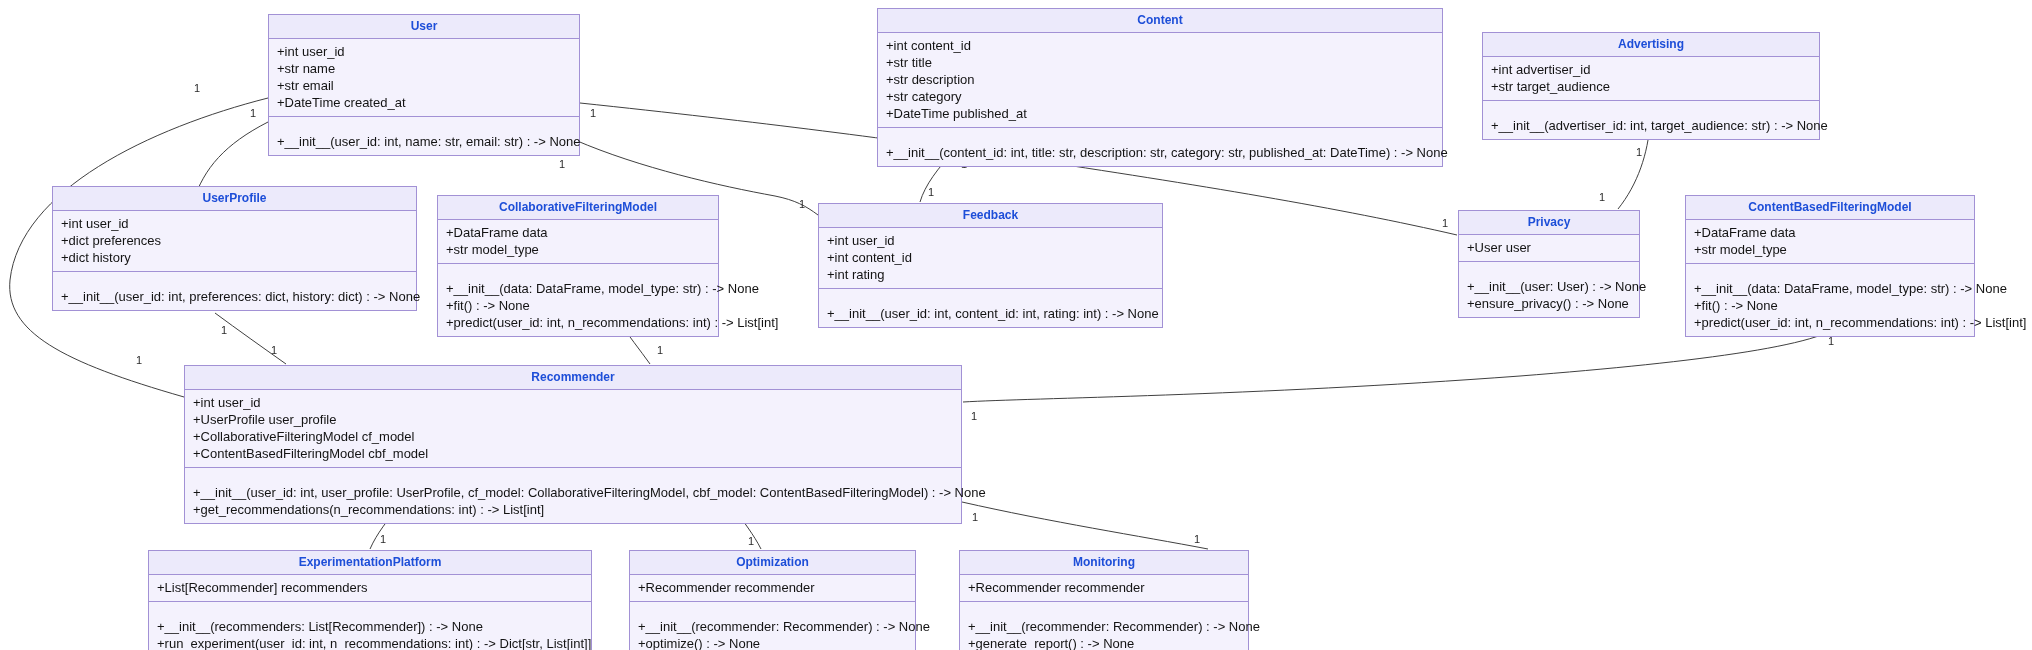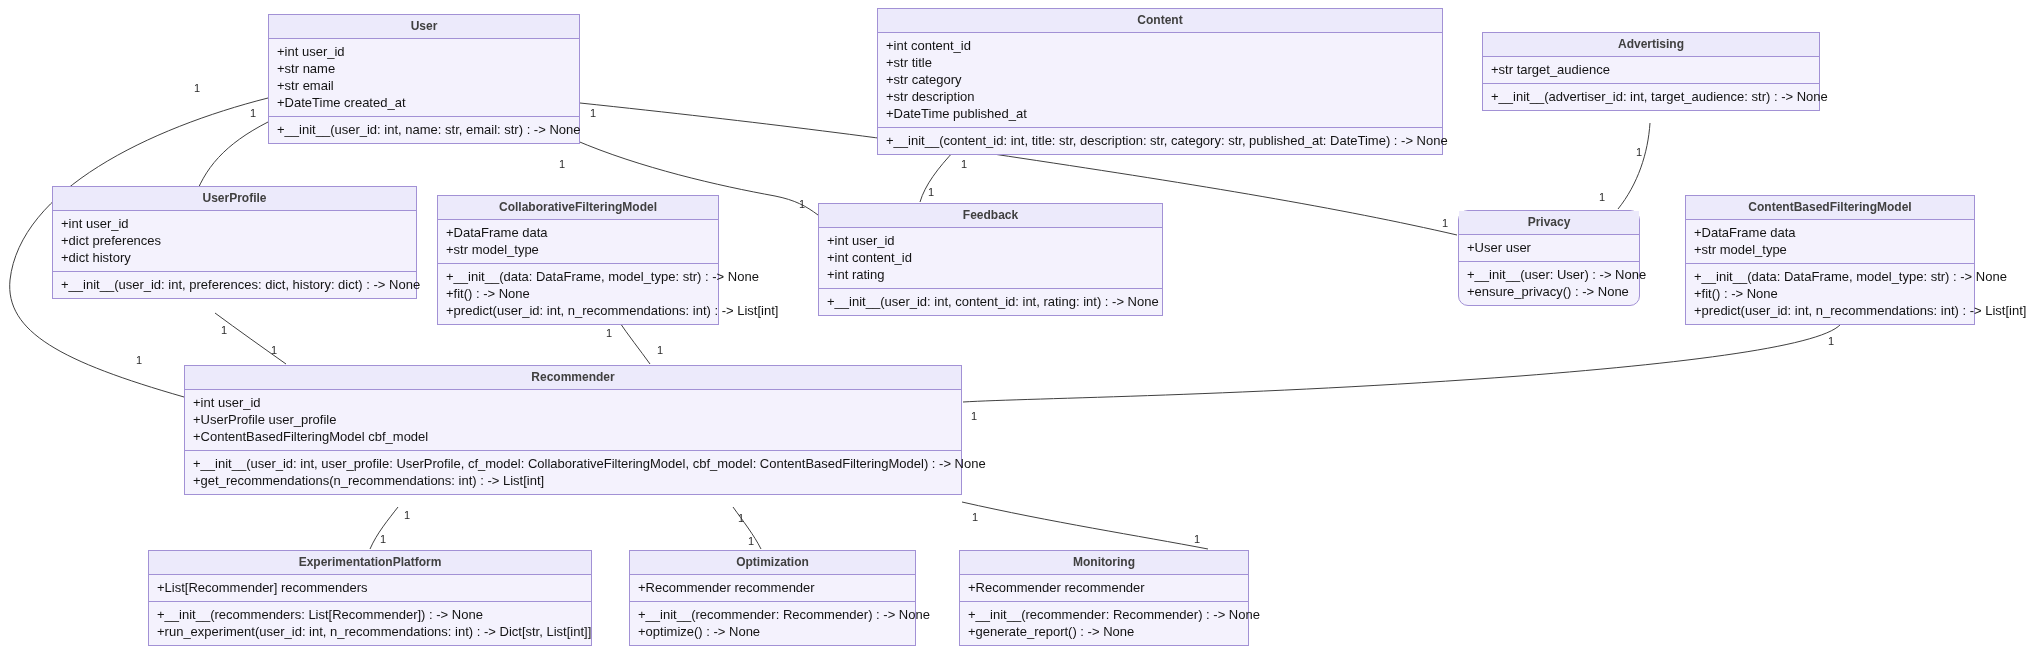--- a/index.html
+++ b/index.html
@@ -3,23 +3,23 @@
 <meta charset="utf-8">
 <style>
   html,body{margin:0;padding:0;background:#ffffff;}
   #canvas{position:relative;width:2032px;height:650px;background:#ffffff;overflow:hidden;
           font-family:"Liberation Sans",sans-serif;}
   #edge-layer{position:absolute;left:0;top:0;}
   #node-layer{position:absolute;left:0;top:0;width:100%;height:100%;}
   .class-box{position:absolute;background:var(--node-body,#f4f2fd);
              border:1px solid var(--node-border,#a291d5);box-sizing:border-box;}
   .class-title{background:var(--node-head,#eceafb);border-bottom:1px solid var(--node-border,#a291d5);
-               font-weight:bold;text-align:center;height:23px;line-height:23px;font-size:12px;color:#404040;}
+               font-weight:bold;text-align:center;height:23px;line-height:23px;font-size:12px;color:#1d4ed8;}
   .class-attrs{padding:4px 8px 5px 8px;}
-  .class-methods{border-top:1px solid var(--node-border,#a291d5);padding:4px 8px 5px 8px;}
+  .class-methods{border-top:1px solid var(--node-border,#a291d5);padding:16px 8px 5px 8px;}
   .member{font-size:13px;line-height:17px;white-space:nowrap;color:#131313;}
   path.rel{fill:none;stroke:var(--edge-color,#404040);stroke-width:1;}
   text.mult{font-size:11px;fill:#2a2a2a;}
 </style>
 </head>
 <body>
 
 <div id="canvas">
   <svg id="edge-layer" width="2032" height="650" viewBox="0 0 2032 650">
       <path class="rel" d="M268,122 C225,144 204,168 193,202"></path>
@@ -70,31 +70,32 @@
         </div>
         <div class="class-methods">
           <div class="member">+__init__(user_id: int, name: str, email: str) : -&gt; None</div>
         </div>
       </div>
       <div class="class-box" style="left: 877px; top: 8px; width: 566px;">
         <div class="class-title">Content</div>
         <div class="class-attrs">
           <div class="member">+int content_id</div>
           <div class="member">+str title</div>
+          <div class="member">+str description</div>
           <div class="member">+str category</div>
-          <div class="member">+str description</div>
           <div class="member">+DateTime published_at</div>
         </div>
         <div class="class-methods">
           <div class="member">+__init__(content_id: int, title: str, description: str, category: str, published_at: DateTime) : -&gt; None</div>
         </div>
       </div>
       <div class="class-box" style="left: 1482px; top: 32px; width: 338px;">
         <div class="class-title">Advertising</div>
         <div class="class-attrs">
+          <div class="member">+int advertiser_id</div>
           <div class="member">+str target_audience</div>
         </div>
         <div class="class-methods">
           <div class="member">+__init__(advertiser_id: int, target_audience: str) : -&gt; None</div>
         </div>
       </div>
       <div class="class-box" style="left: 32px; top: 186px; width: 365px; margin-left: 20px;">
         <div class="class-title">UserProfile</div>
         <div class="class-attrs">
           <div class="member">+int user_id</div>
@@ -121,21 +122,21 @@
         <div class="class-title">Feedback</div>
         <div class="class-attrs">
           <div class="member">+int user_id</div>
           <div class="member">+int content_id</div>
           <div class="member">+int rating</div>
         </div>
         <div class="class-methods">
           <div class="member">+__init__(user_id: int, content_id: int, rating: int) : -&gt; None</div>
         </div>
       </div>
-      <div class="class-box" style="left: 1458px; top: 210px; width: 182px; border-radius: 10px;">
+      <div class="class-box" style="left: 1458px; top: 210px; width: 182px;">
         <div class="class-title">Privacy</div>
         <div class="class-attrs">
           <div class="member">+User user</div>
         </div>
         <div class="class-methods">
           <div class="member">+__init__(user: User) : -&gt; None</div>
           <div class="member">+ensure_privacy() : -&gt; None</div>
         </div>
       </div>
       <div class="class-box" style="left: 1685px; top: 195px; width: 290px;">
@@ -148,20 +149,21 @@
           <div class="member">+__init__(data: DataFrame, model_type: str) : -&gt; None</div>
           <div class="member">+fit() : -&gt; None</div>
           <div class="member">+predict(user_id: int, n_recommendations: int) : -&gt; List[int]</div>
         </div>
       </div>
       <div class="class-box" style="left: 184px; top: 365px; width: 778px;">
         <div class="class-title">Recommender</div>
         <div class="class-attrs">
           <div class="member">+int user_id</div>
           <div class="member">+UserProfile user_profile</div>
+          <div class="member">+CollaborativeFilteringModel cf_model</div>
           <div class="member">+ContentBasedFilteringModel cbf_model</div>
         </div>
         <div class="class-methods">
           <div class="member">+__init__(user_id: int, user_profile: UserProfile, cf_model: CollaborativeFilteringModel, cbf_model: ContentBasedFilteringModel) : -&gt; None</div>
           <div class="member">+get_recommendations(n_recommendations: int) : -&gt; List[int]</div>
         </div>
       </div>
       <div class="class-box" style="left: 148px; top: 550px; width: 444px;">
         <div class="class-title">ExperimentationPlatform</div>
         <div class="class-attrs">

